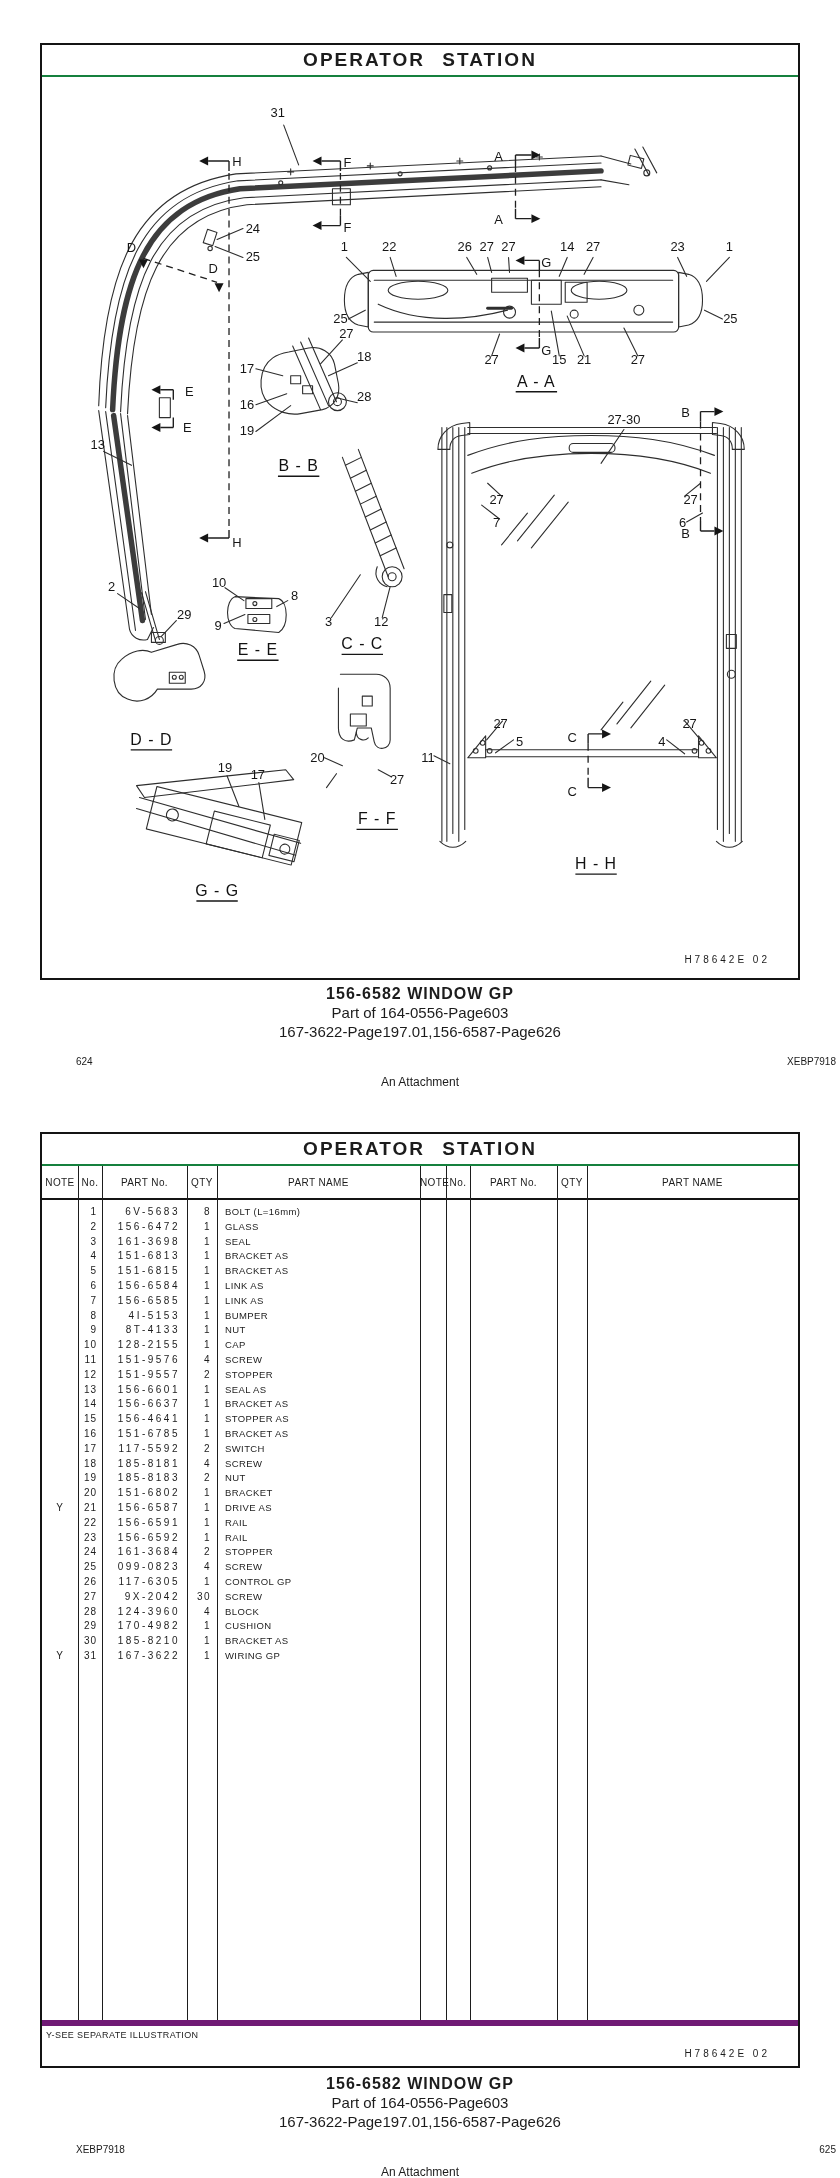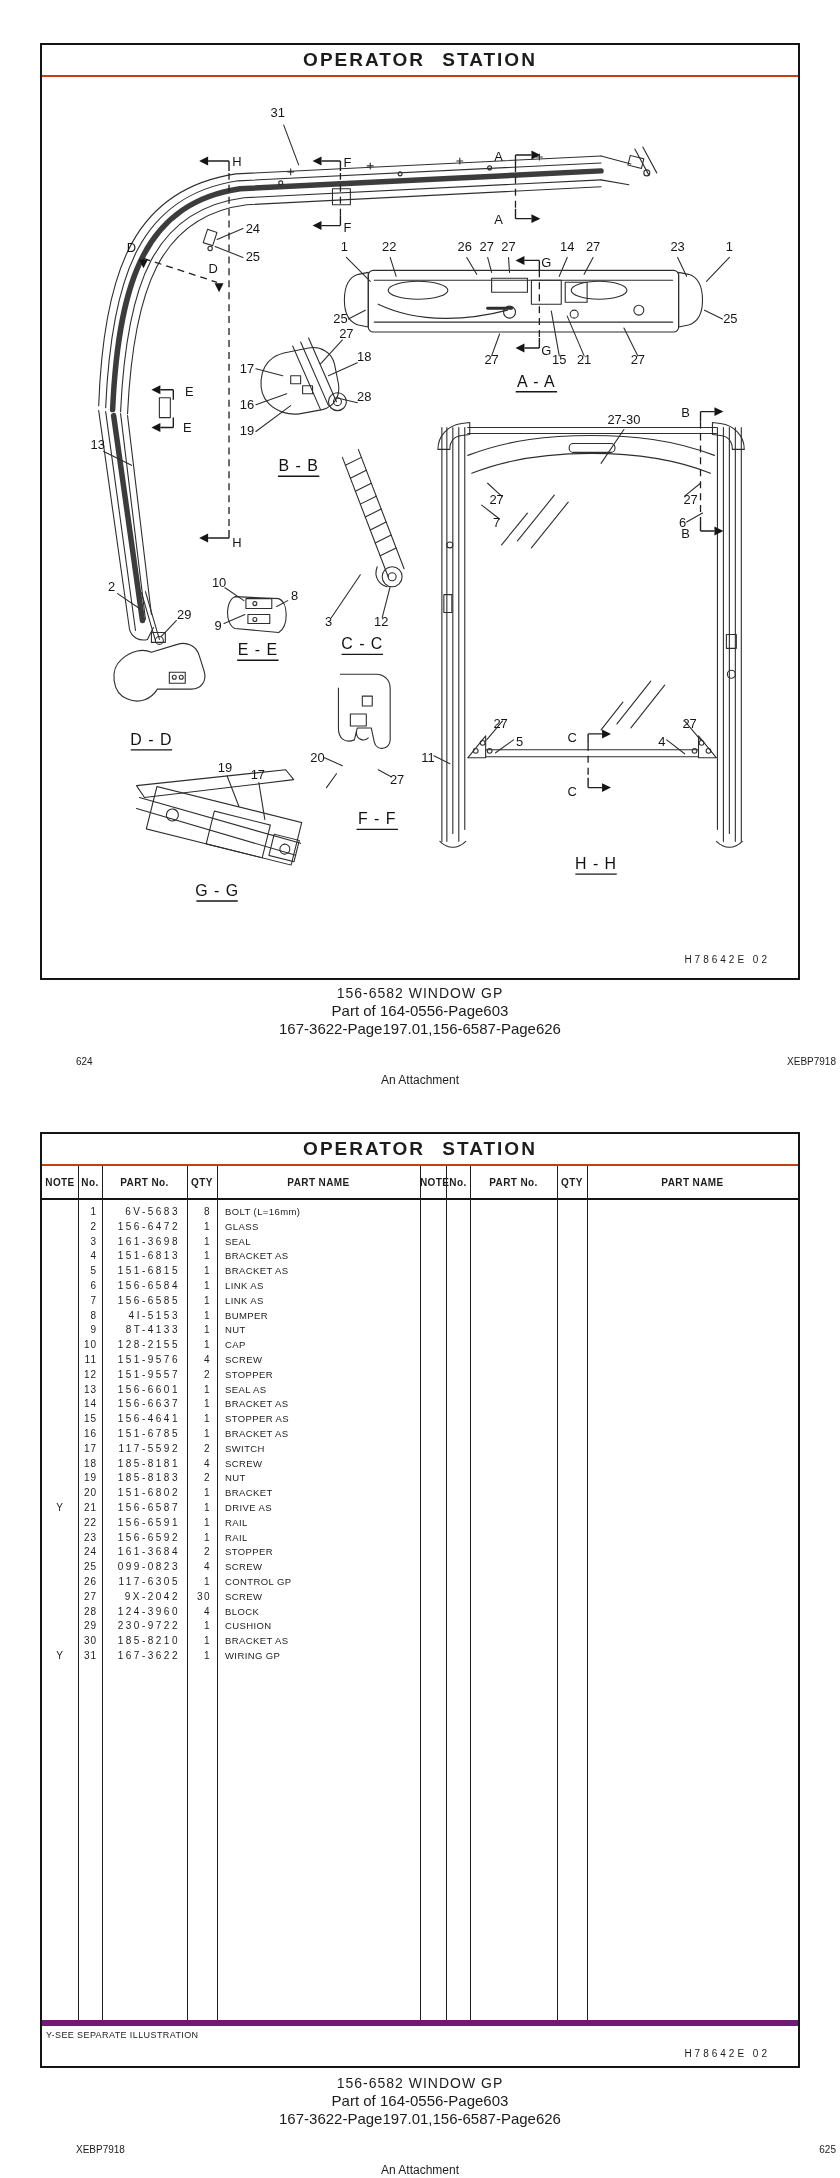--- a/index.html
+++ b/index.html
@@ -1,48 +1,48 @@
 <!DOCTYPE html>
 <html><head>
 <meta charset="utf-8">
 <style>
   html,body{margin:0;padding:0;background:#e8e8e8;}
   #doc{position:relative;width:840px;height:2178px;background:#ffffff;
        font-family:"Liberation Sans","DejaVu Sans",sans-serif;color:#1c1c1c;overflow:hidden;}
   .sheet-box{position:absolute;left:40px;width:760px;border:2px solid #141414;box-sizing:border-box;background:#fff;}
   #box1{top:43px;height:937px;}
   #box2{top:1132px;height:936px;}
-  .title-bar{height:30px;border-bottom:2px solid #c2410c;display:flex;align-items:center;justify-content:center;
+  .title-bar{height:30px;border-bottom:2px solid #15803d;display:flex;align-items:center;justify-content:center;
              font-size:19px;font-weight:bold;letter-spacing:2px;word-spacing:10px;}
   
   #diagram{position:absolute;left:0;top:32px;width:756px;height:901px;}
   .art{stroke:#2e2e2e;fill:none;stroke-width:1.1;stroke-linecap:round;stroke-linejoin:round;}
   .thick{stroke:#3c3c3c;stroke-width:5.5;fill:none;}
   .dash{stroke:#1f1f1f;fill:none;stroke-width:1.3;stroke-dasharray:7 5;}
   .mk{stroke:#1f1f1f;fill:none;stroke-width:1.4;}
   .tri{fill:#151515;stroke:none;}
   .callout{font-size:13px;fill:#161616;text-anchor:middle;font-family:"Liberation Sans",sans-serif;}
   .view-label{font-size:16px;fill:#111;text-anchor:middle;letter-spacing:1px;font-family:"Liberation Sans",sans-serif;}
   .drw-num{position:absolute;right:28px;font-size:10px;letter-spacing:3px;color:#1c1c1c;margin-left:45px;}
   #box1 .drw-num{bottom:13px;}
   
   .caption{position:absolute;left:40px;width:760px;text-align:center;line-height:1.15;}
   #cap1{top:985px;} #cap2{top:2075px;}
-  .cap-title{font-size:14px;font-weight:normal;letter-spacing:1px;}
+  .cap-title{font-size:16px;font-weight:bold;letter-spacing:1px;}
   .cap-line{font-size:15px;margin-top:1px;}
   .cap-line-lg{font-size:12px;margin-top:36px;}
   .footer-row{position:absolute;left:40px;width:760px;font-size:10px;display:flex;justify-content:space-between;padding-left:36px;}
   #foot1{top:1056px;} #foot2{top:2144px;}
   
   .table-wrap{position:relative;height:854px;}
   .vline{position:absolute;top:0;bottom:0;width:1.4px;background:#1d1d1d;}
   .thead,.trow{display:grid;grid-template-columns:36px 24px 85px 30px 203px 26px 24px 87px 30px 211px;}
   .thead{height:34px;border-bottom:2px solid #141414;box-sizing:border-box;align-items:center;
          font-size:10px;letter-spacing:0.4px;}
-  .thead span{text-align:center;font-weight:bold;}
+  .thead span{text-align:center;}
   .tbody{position:relative;height:820px;overflow:hidden;padding-top:5px;box-sizing:border-box;}
   .trow{height:14.8px;line-height:14.8px;font-size:10px;}
   .trow span{overflow:hidden;white-space:nowrap;}
   .c-note{text-align:center;letter-spacing:1px;}
   .c-no{text-align:right;padding-right:5px;letter-spacing:1px;}
   .c-part{text-align:right;padding-right:7px;letter-spacing:2.5px;}
   .c-qty{text-align:right;padding-right:6px;letter-spacing:1.5px;}
   .c-name{text-align:left;padding-left:8px;font-size:9.5px;letter-spacing:0.4px;}
   .footnote-bar{position:relative;height:46px;border-top:6px solid #701a75;box-sizing:border-box;}
   .footnote-text{position:absolute;left:4px;top:4px;font-size:9px;letter-spacing:0.4px;}
@@ -675,21 +675,21 @@
             <span class="c-name">BLOCK</span>
             <span class="c-note"></span>
             <span class="c-no"></span>
             <span class="c-part"></span>
             <span class="c-qty"></span>
             <span class="c-name"></span>
           </div>
           <div class="trow">
             <span class="c-note"></span>
             <span class="c-no">29</span>
-            <span class="c-part">230-9722</span>
+            <span class="c-part">170-4982</span>
             <span class="c-qty">1</span>
             <span class="c-name">CUSHION</span>
             <span class="c-note"></span>
             <span class="c-no"></span>
             <span class="c-part"></span>
             <span class="c-qty"></span>
             <span class="c-name"></span>
           </div>
           <div class="trow">
             <span class="c-note"></span>

